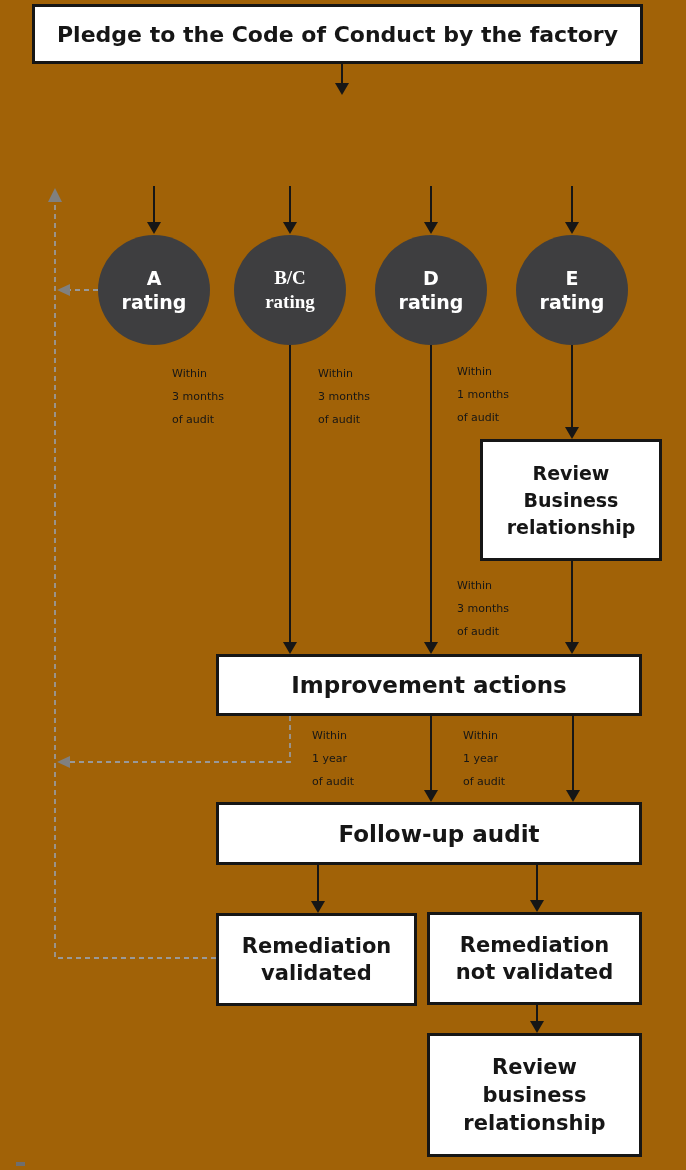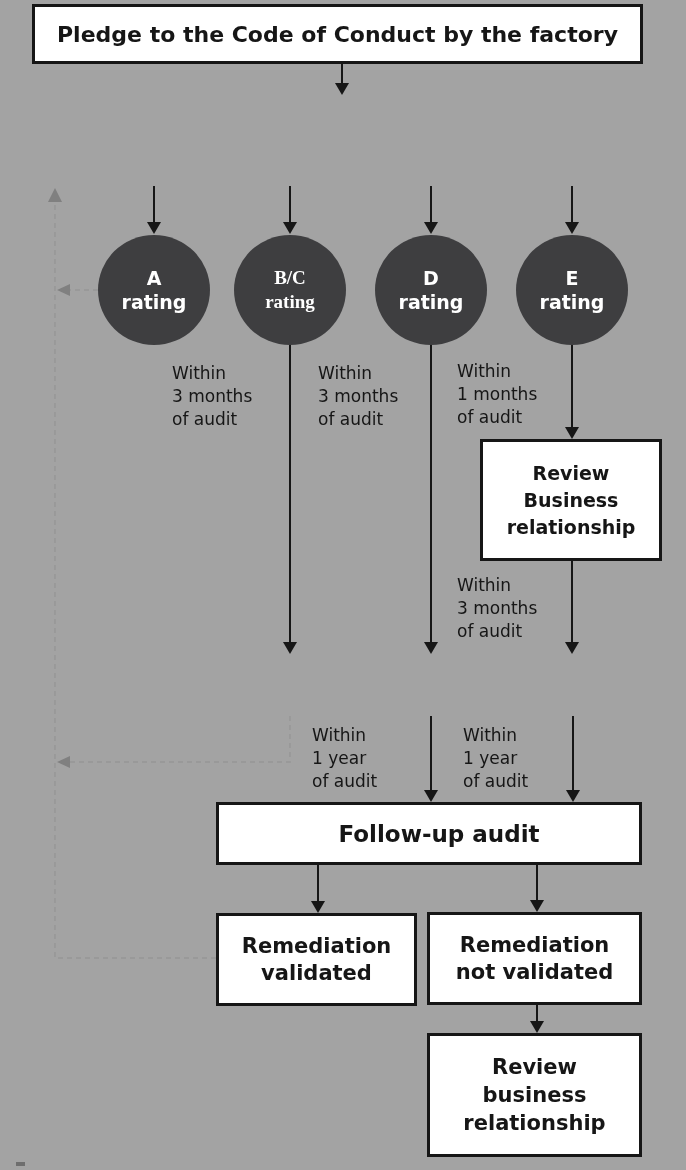--- a/index.html
+++ b/index.html
@@ -9,21 +9,21 @@
     --dashed-line:#999999;
     --dashed-arrow:#808080;
     --box-border:#161616;
     --box-bg:#ffffff;
     --text:#161616;
   }
   html,body{margin:0;padding:0;background:#ffffff;}
   #canvas{
     position:relative;
     width:686px;height:1170px;
-    background:#a3a3a3;
+    background:#a16207;
     font-family:"DejaVu Sans","Liberation Sans",sans-serif;
     color:var(--text);
     overflow:hidden;
   }
   .box{
     position:absolute;
     box-sizing:border-box;
     border:3px solid var(--box-border);
     background:var(--box-bg);
     display:flex;align-items:center;justify-content:center;
@@ -39,21 +39,21 @@
     background:var(--circle-fill);
     color:var(--circle-text);
     display:flex;align-items:center;justify-content:center;
     text-align:center;
     font-weight:bold;
     font-size:19px;line-height:24px;
     white-space:pre-line;
   }
   .edge-label{
     position:absolute;
-    font-size:17px;line-height:23px;
+    font-size:11px;line-height:23px;
     white-space:pre-line;
     text-align:left;
   }
   svg.connectors{position:absolute;left:0;top:0;}
   .solid{stroke:var(--line);stroke-width:2;fill:none;}
   .solid-head{fill:var(--line);stroke:none;}
   .dashed{stroke:var(--dashed-line);stroke-width:1.8;stroke-dasharray:5 4;fill:none;}
   .dashed-head{fill:var(--dashed-arrow);stroke:none;}
   .stray-mark{position:absolute;left:16px;top:1162px;width:9px;height:4px;background:#6e6e6e;}
 </style>
@@ -118,20 +118,21 @@
 rating</div>
   <div class="circle" style="left:375px;top:235px;">D
 rating</div>
   <div class="circle" style="left:516px;top:235px;">E
 rating</div>
 
   <div class="box" style="left:480px;top:439px;width:182px;height:122px;font-size:19px;line-height:27px;">Review
 Business
 relationship</div>
 
+  <div class="box" style="left:216px;top:654px;width:426px;height:62px;font-size:23px;">Improvement actions</div>
 
   <div class="box" style="left:216px;top:802px;width:426px;height:63px;font-size:23px;padding-left:20px;">Follow-up audit</div>
 
   <div class="box" style="left:216px;top:913px;width:201px;height:93px;font-size:21px;line-height:27px;">Remediation
 validated</div>
 
   <div class="box" style="left:427px;top:912px;width:215px;height:93px;font-size:21px;line-height:27px;">Remediation
 not validated</div>
 
   <div class="box" style="left:427px;top:1033px;width:215px;height:124px;font-size:21px;line-height:28px;">Review

